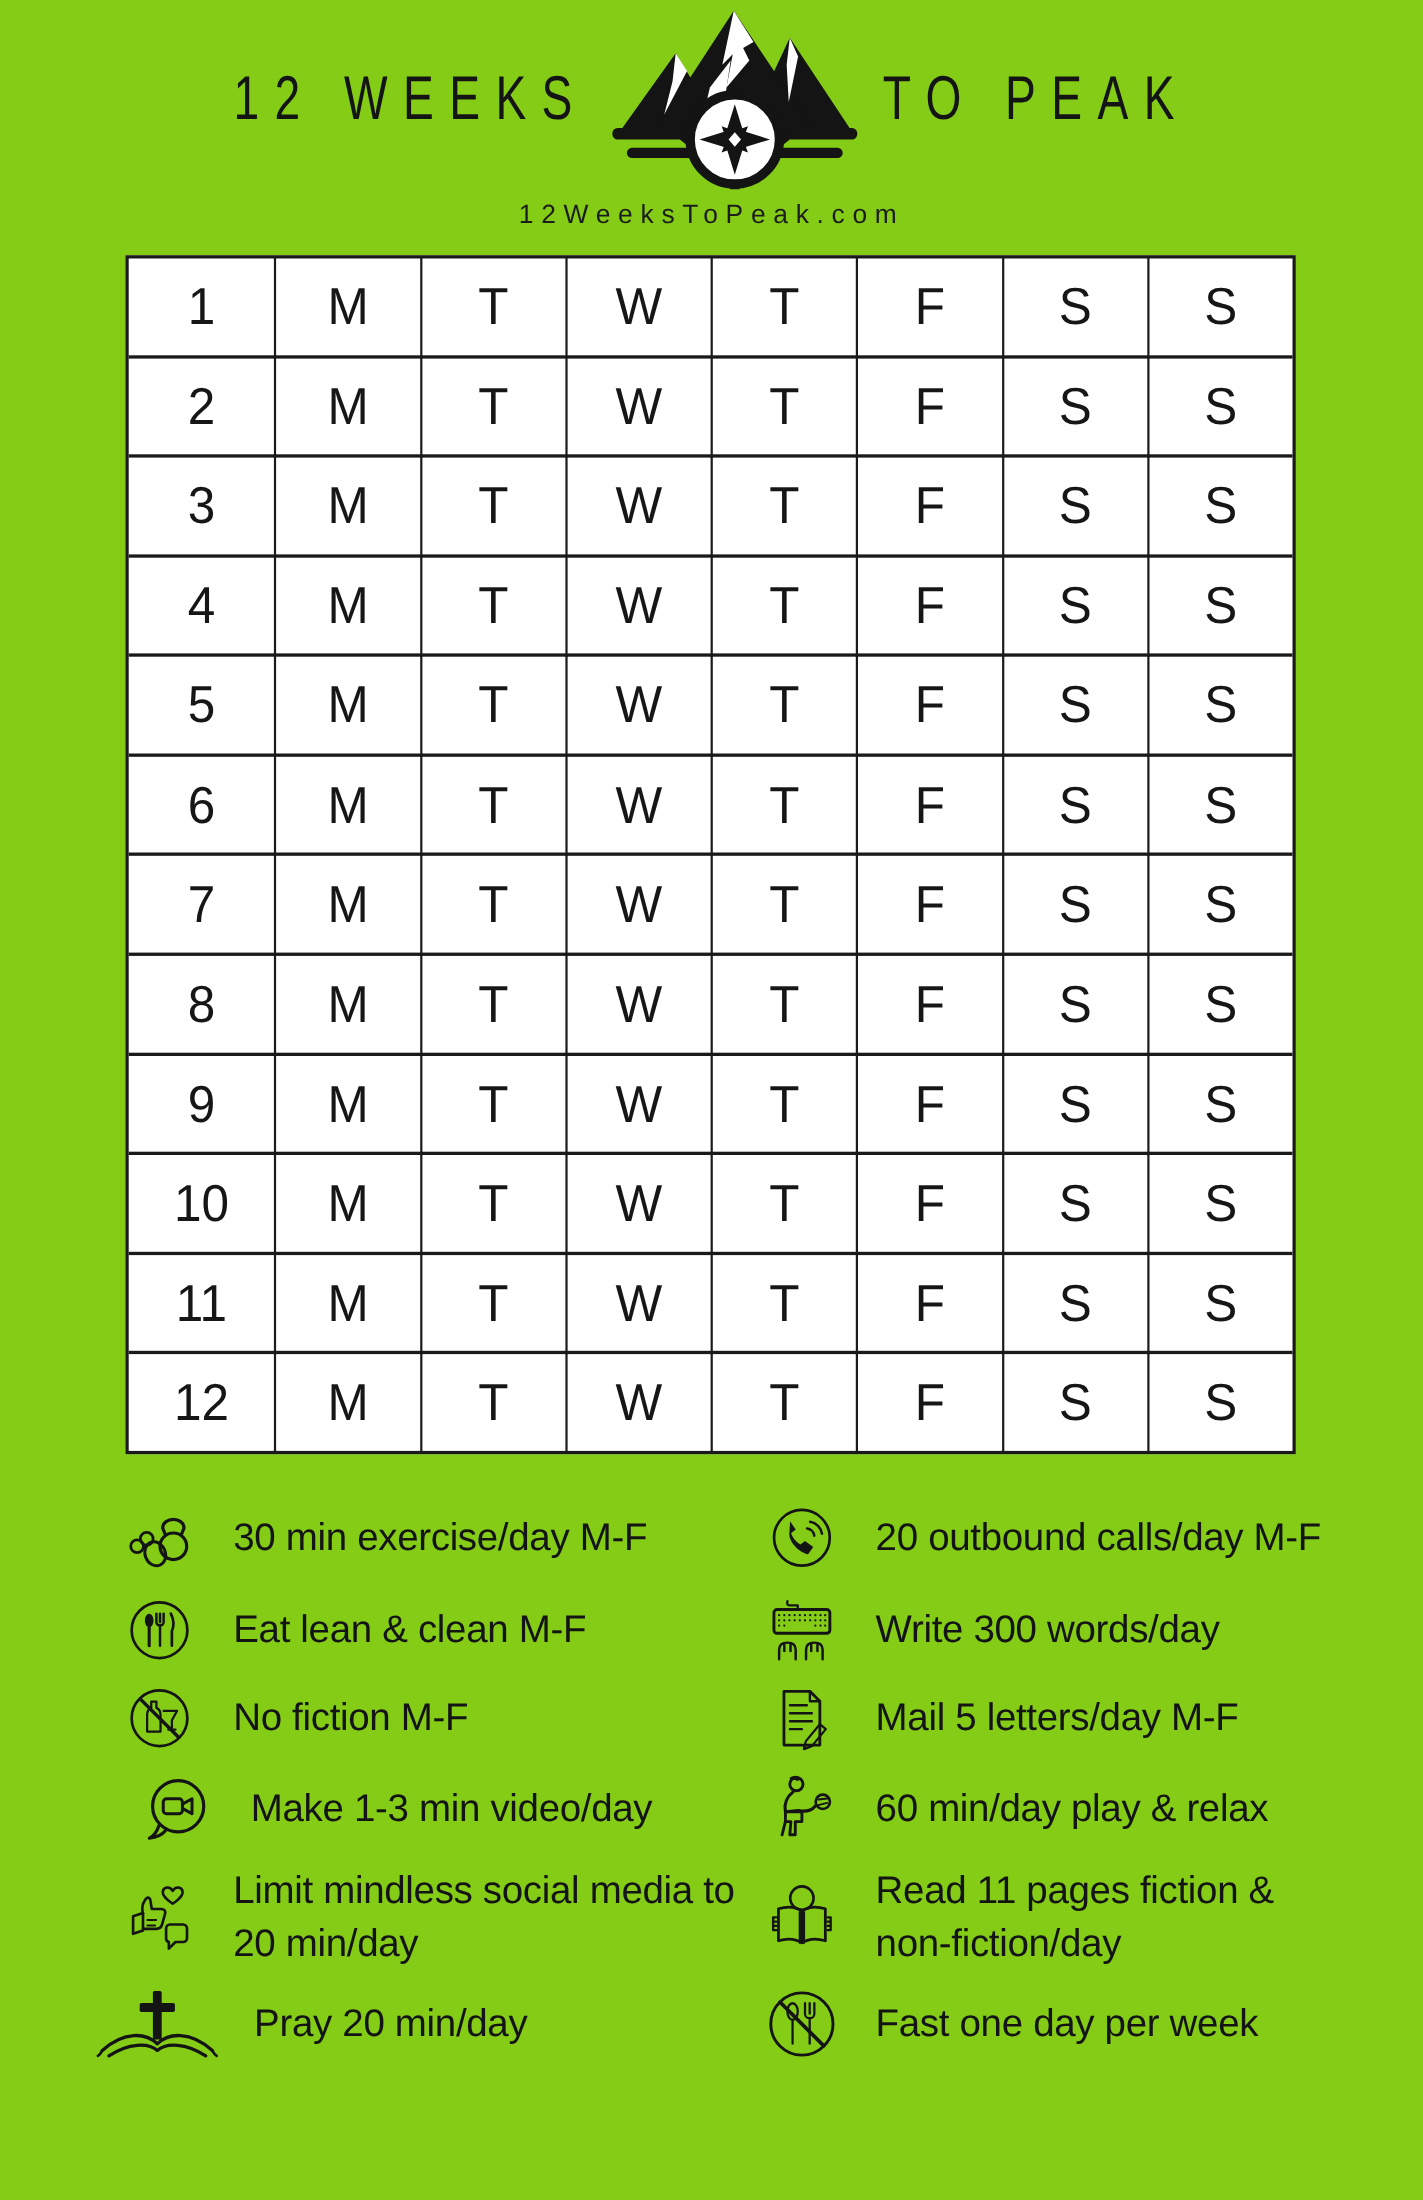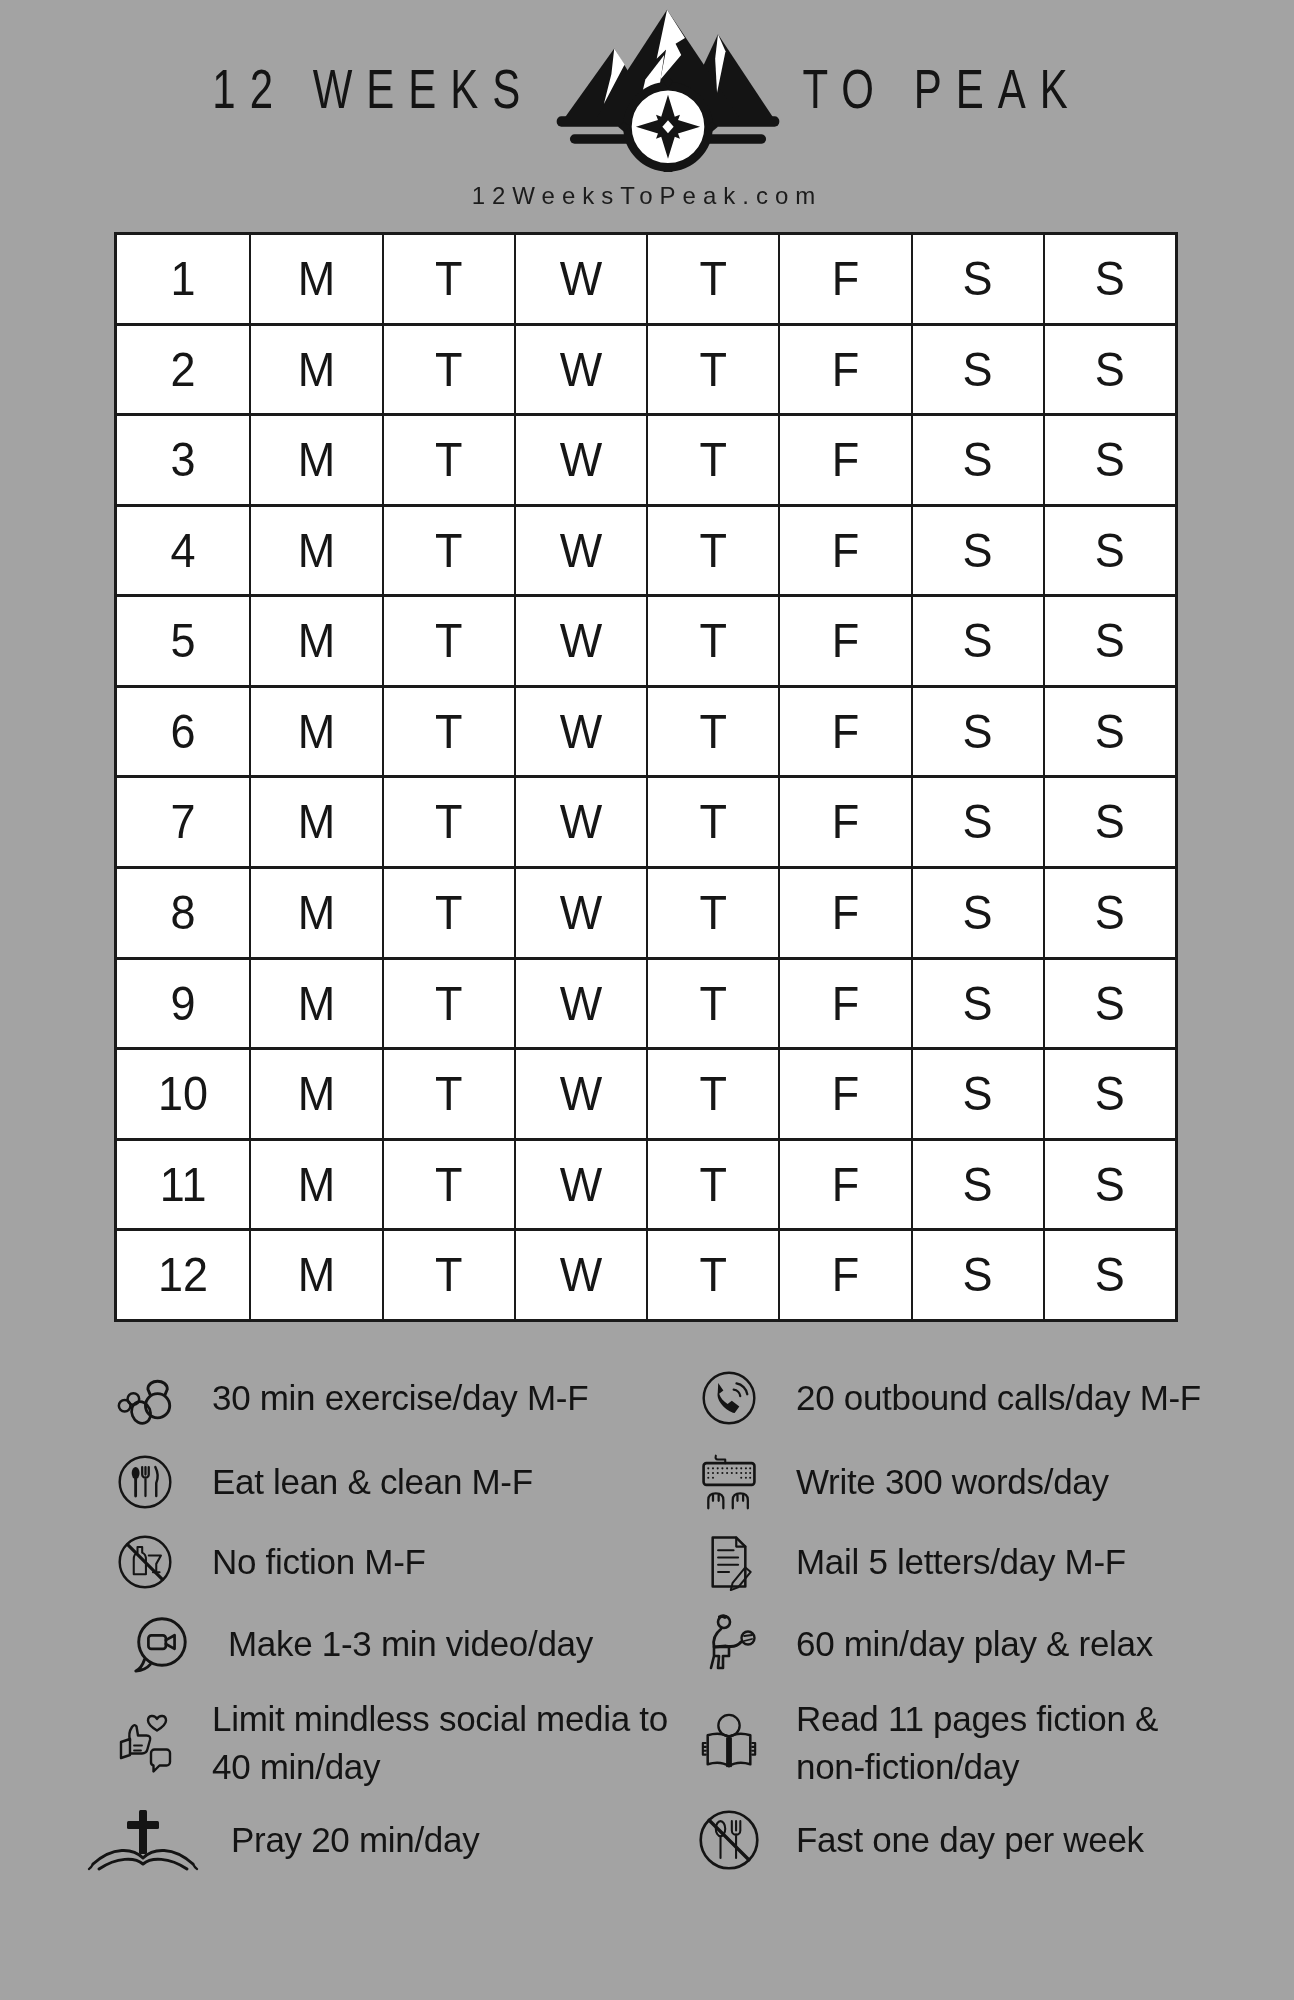--- a/index.html
+++ b/index.html
@@ -1,17 +1,17 @@
 <!DOCTYPE html>
 <html><head>
 <meta charset="utf-8">
 <style>
   html,body{margin:0;padding:0;background:#ffffff;}
   .page{
-    position:relative;width:1294px;height:2000px;background:#a3a3a3;
+    position:relative;width:1294px;height:2000px;background:#84cc16;
     color:#151515;font-family:"Liberation Sans",sans-serif;overflow:hidden;
   }
   
   .brand{
     position:absolute;top:6px;left:0;right:0;
     display:flex;justify-content:center;align-items:center;gap:20px;
   }
   .brand-text{
     display:inline-block;font-size:42px;font-weight:500;letter-spacing:14px;
     transform:scaleY(1.34);white-space:nowrap;color:#141414;
@@ -270,21 +270,21 @@
   <div class="habit tall" style="left:108px;top:1688px">
     <span class="icon-box">
       <svg width="64" height="68" viewBox="0 0 64 68">
         <path class="ln" d="M8 33 l9-3 v16 l-9 3 z" stroke-width="2.4"></path>
         <path class="ln" d="M17 31 q-2-7 2-13 q2.5-3.5 4.5-.5 l1.5 9 h8.5 q4.5 0 3.5 4.5 l-2.5 9 q-1 4.5-5.5 4.5 h-12" stroke-width="2.4"></path>
         <path class="ln" d="M21 36.5 h8 M21 41.5 h7" stroke-width="1.8"></path>
         <path class="ln" d="M44 10 c2.5-4.5 9-4 9 1.5 c0 4.5-9 10-9 10 s-9-5.5-9-10 c0-5.5 6.5-6 9-1.5 z" stroke-width="2.4"></path>
         <path class="ln" d="M38 44 a3.5 3.5 0 0 1 3.5-3.5 h12 a3.5 3.5 0 0 1 3.5 3.5 v9 a3.5 3.5 0 0 1-3.5 3.5 h-7 l-6 6 v-6 a3.5 3.5 0 0 1-2.5-3.5 z" stroke-width="2.4"></path>
       </svg>
     </span>
-    <span class="habit-label wrap w-left">Limit mindless social media to 40 min/day</span>
+    <span class="habit-label wrap w-left">Limit mindless social media to 20 min/day</span>
   </div>
 
   <div class="habit short" style="left:85px;top:1798px">
     <span class="icon-box wide">
       <svg width="112" height="68" viewBox="0 0 112 68">
         <rect class="fl" x="52" y="4" width="8" height="44" rx="1.5"></rect>
         <rect class="fl" x="40" y="15" width="32" height="8" rx="1.5"></rect>
         <path class="ln" d="M6 58 C26 40 46 42 56 52 C66 42 86 40 106 58" stroke-width="3"></path>
         <path class="ln" d="M12 63 C30 51 48 51 56 58 C64 51 82 51 100 63" stroke-width="3"></path>
         <path class="ln" d="M6 58 q-2 4 -4 5 M106 58 q2 4 4 5" stroke-width="2.4"></path>

